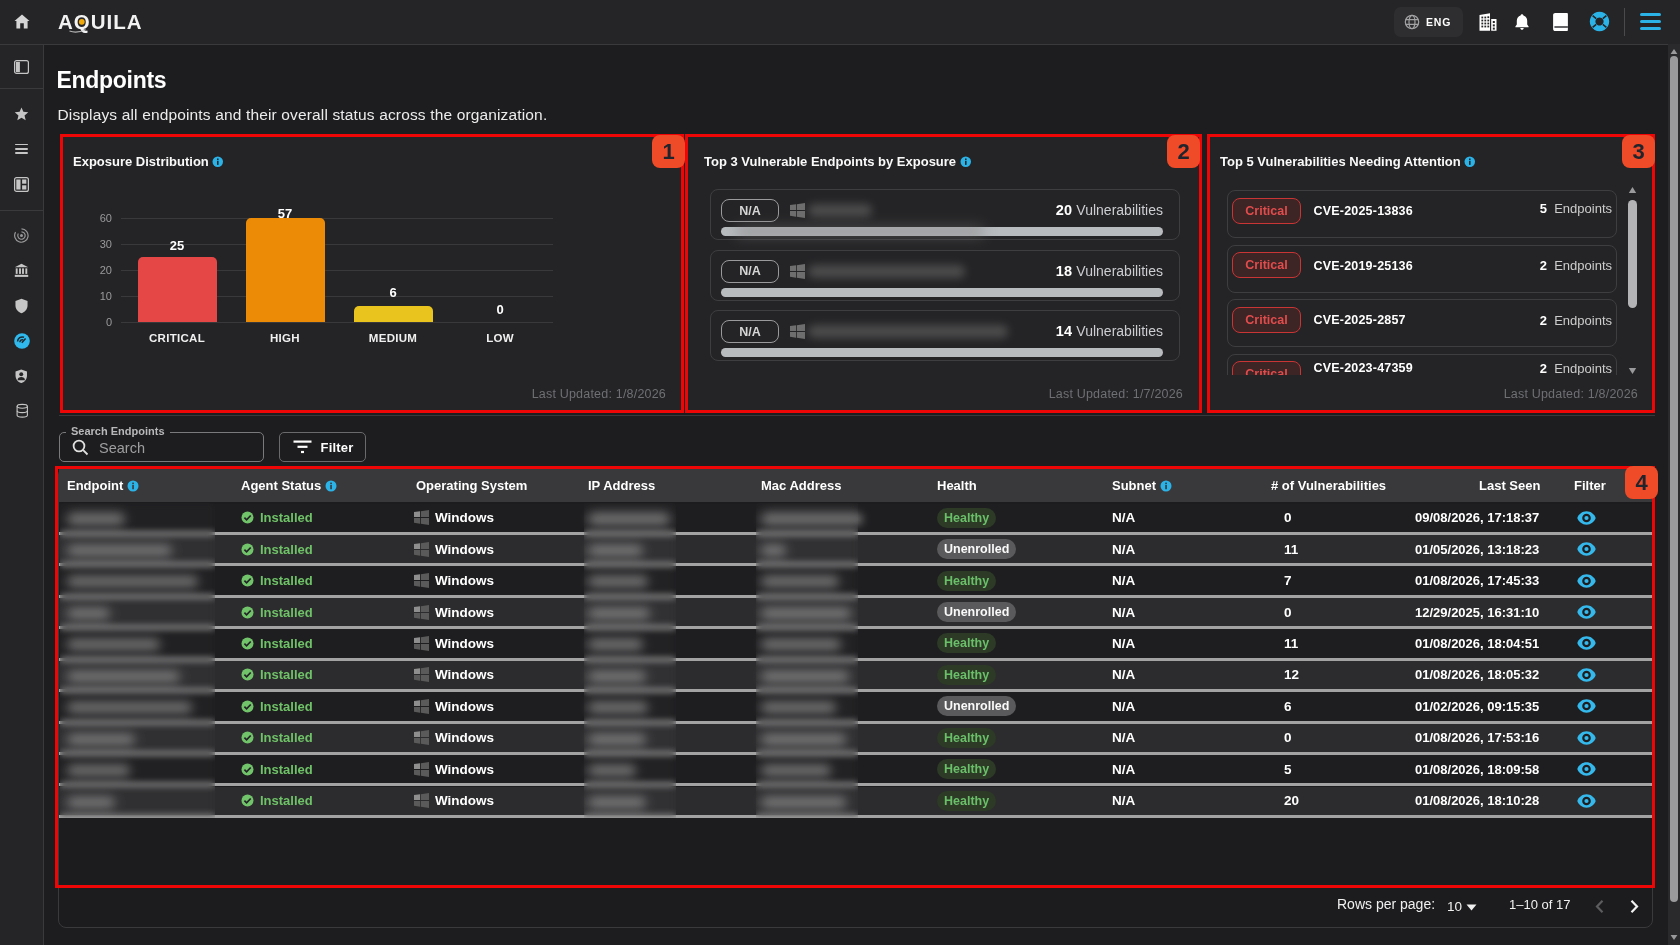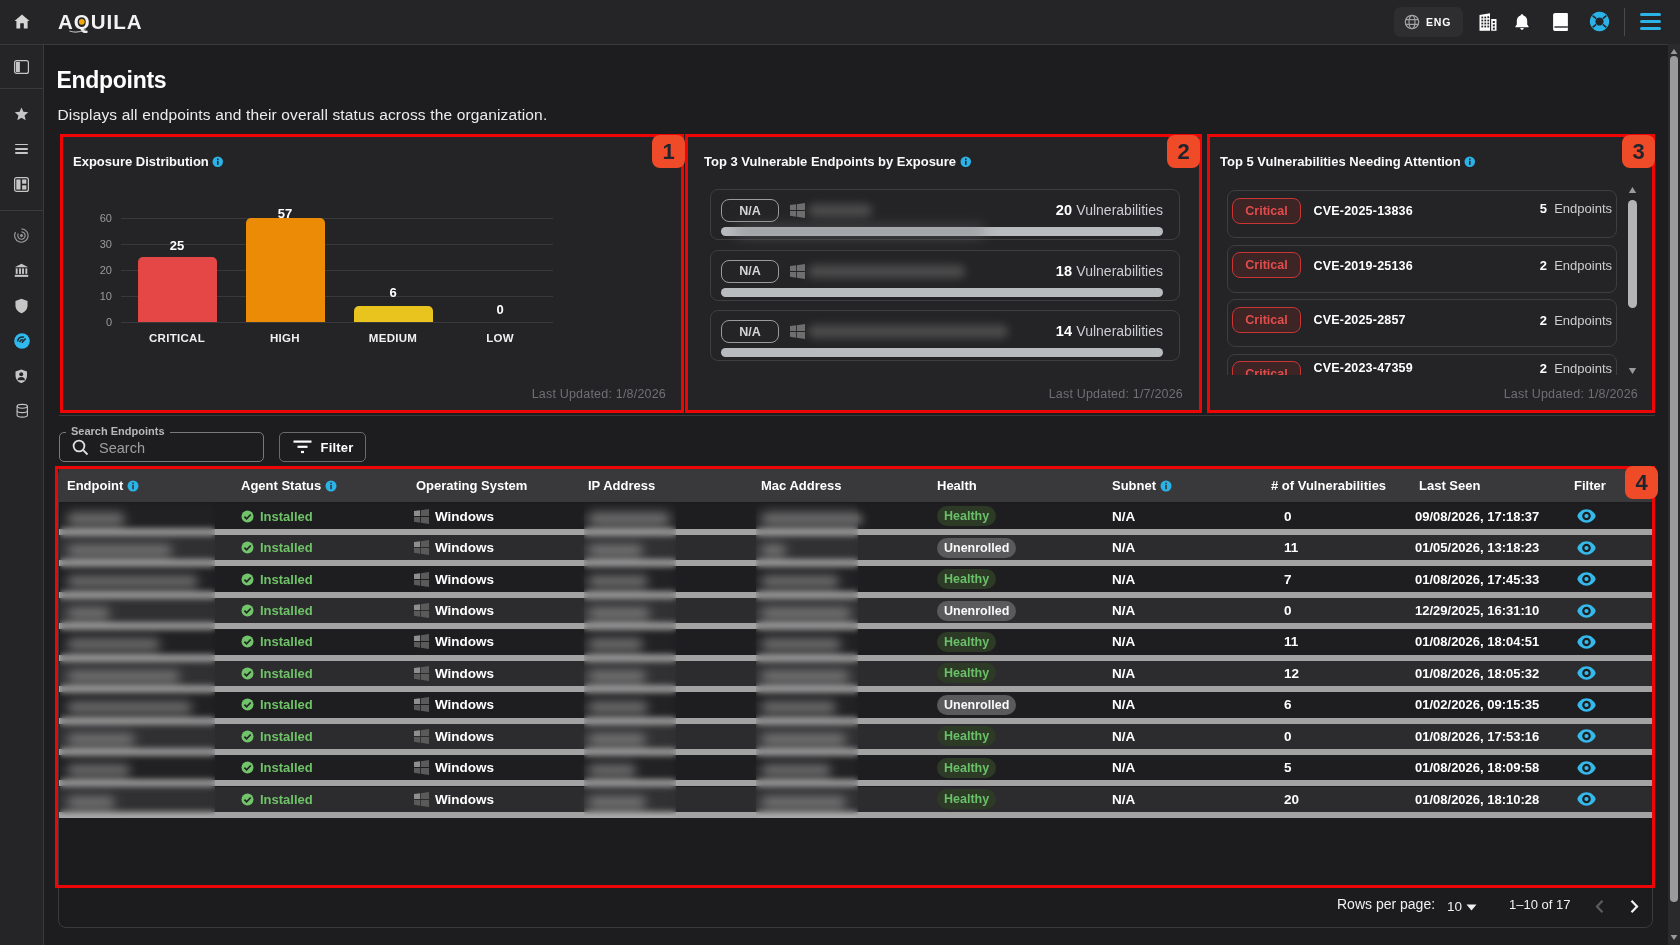--- a/index.html
+++ b/index.html
@@ -25,21 +25,21 @@
 .nachip{position:absolute;width:58px;height:23px;border:1.2px solid #9a9a9c;border-radius:8px;color:#d6d6d6;font-weight:bold;font-size:12.5px;display:flex;align-items:center;justify-content:center;}
 .blur{position:absolute;background:#8f8f8f;border-radius:6px;filter:blur(4.5px);opacity:.68;}
 .vulntext{position:absolute;text-align:right;font-size:14px;color:#cdced2;}
 .vulntext b{color:#fff;font-size:14.5px;letter-spacing:.3px;}
 .pbar{position:absolute;height:9px;border-radius:4.5px;background:#b9bcbf;}
 .critchip{position:absolute;width:69px;height:26px;border:1px solid #c93535;border-radius:8px;background:rgba(190,40,40,.16);color:#e14c4c;font-weight:bold;font-size:12.5px;display:flex;align-items:center;justify-content:center;}
 .cve{position:absolute;color:#fff;font-weight:bold;font-size:12.5px;letter-spacing:.2px;}
 .endtext{position:absolute;text-align:right;font-size:13px;color:#cdcdcd;}
 .endtext b{color:#fff;}
 .thead{position:absolute;left:59px;top:469px;width:1593px;height:33px;background:#39393b;display:flex;align-items:center;font-weight:bold;font-size:13px;color:#fff;z-index:2;}
-.trow{position:absolute;left:59px;width:1593px;height:31.4px;border-bottom:6px solid #a3a3a3;z-index:2;padding-left:12px;}
+.trow{position:absolute;left:59px;width:1593px;height:31.4px;border-bottom:3px solid #a3a3a3;z-index:2;padding-left:12px;}
 .trow.odd{background:#1e1e20;}
 .trow.even{background:#2c2c2e;}
 .cell{position:absolute;top:0;height:100%;display:flex;align-items:center;}
 .installed{color:#6fc267;font-weight:bold;font-size:13px;}
 .wintext{color:#fff;font-weight:bold;font-size:13.5px;}
 .bold14{color:#fff;font-weight:bold;font-size:13.5px;}
 .seen{color:#fff;font-weight:bold;font-size:13px;letter-spacing:0;}
 .chip{border-radius:10px;height:20px;display:flex;align-items:center;justify-content:center;font-weight:bold;font-size:12.5px;padding:0 7px;}
 .chip.healthy{background:#2c3a26;color:#6abf69;}
 .chip.unenrolled{background:#5a5a5c;color:#fafafa;}
@@ -366,21 +366,21 @@
     <div class="cell" style="left:357px;">Operating System</div>
     <div class="cell" style="left:529px;">IP Address</div>
     <div class="cell" style="left:702px;">Mac Address</div>
     <div class="cell" style="left:878px;">Health</div>
     <div class="cell" style="left:1053px;">Subnet&nbsp;<svg width="12" height="12" viewBox="0 0 14 14">
           <circle cx="7" cy="7" r="6.4" fill="#2bb3e8"></circle>
           <rect x="6.1" y="5.8" width="1.9" height="5" fill="#39393b"></rect>
           <rect x="6.1" y="3" width="1.9" height="1.9" fill="#39393b"></rect>
         </svg></div>
     <div class="cell" style="left:1212px;"># of Vulnerabilities</div>
-    <div class="cell" style="left:1360px;">Last Seen</div>
+    <div class="cell" style="left:1420px;">Last Seen</div>
     <div class="cell" style="left:1515px;">Filter</div>
   </div>
 
   <div id="rows">
   <div class="trow odd" style="top:503.50px;">
     <div class="blur" style="left:8px;top:9.5px;width:58px;height:12px;"></div>
     <div class="cell" style="left:182px;">
           <svg style="margin-right:6px;" width="13" height="13" viewBox="0 0 13 13">
             <circle cx="6.5" cy="6.5" r="6" fill="#72c46a"></circle>
             <path fill="none" stroke="#222426" stroke-width="1.7" d="M3.4 6.7 L5.6 8.9 L9.7 4.5"></path>

